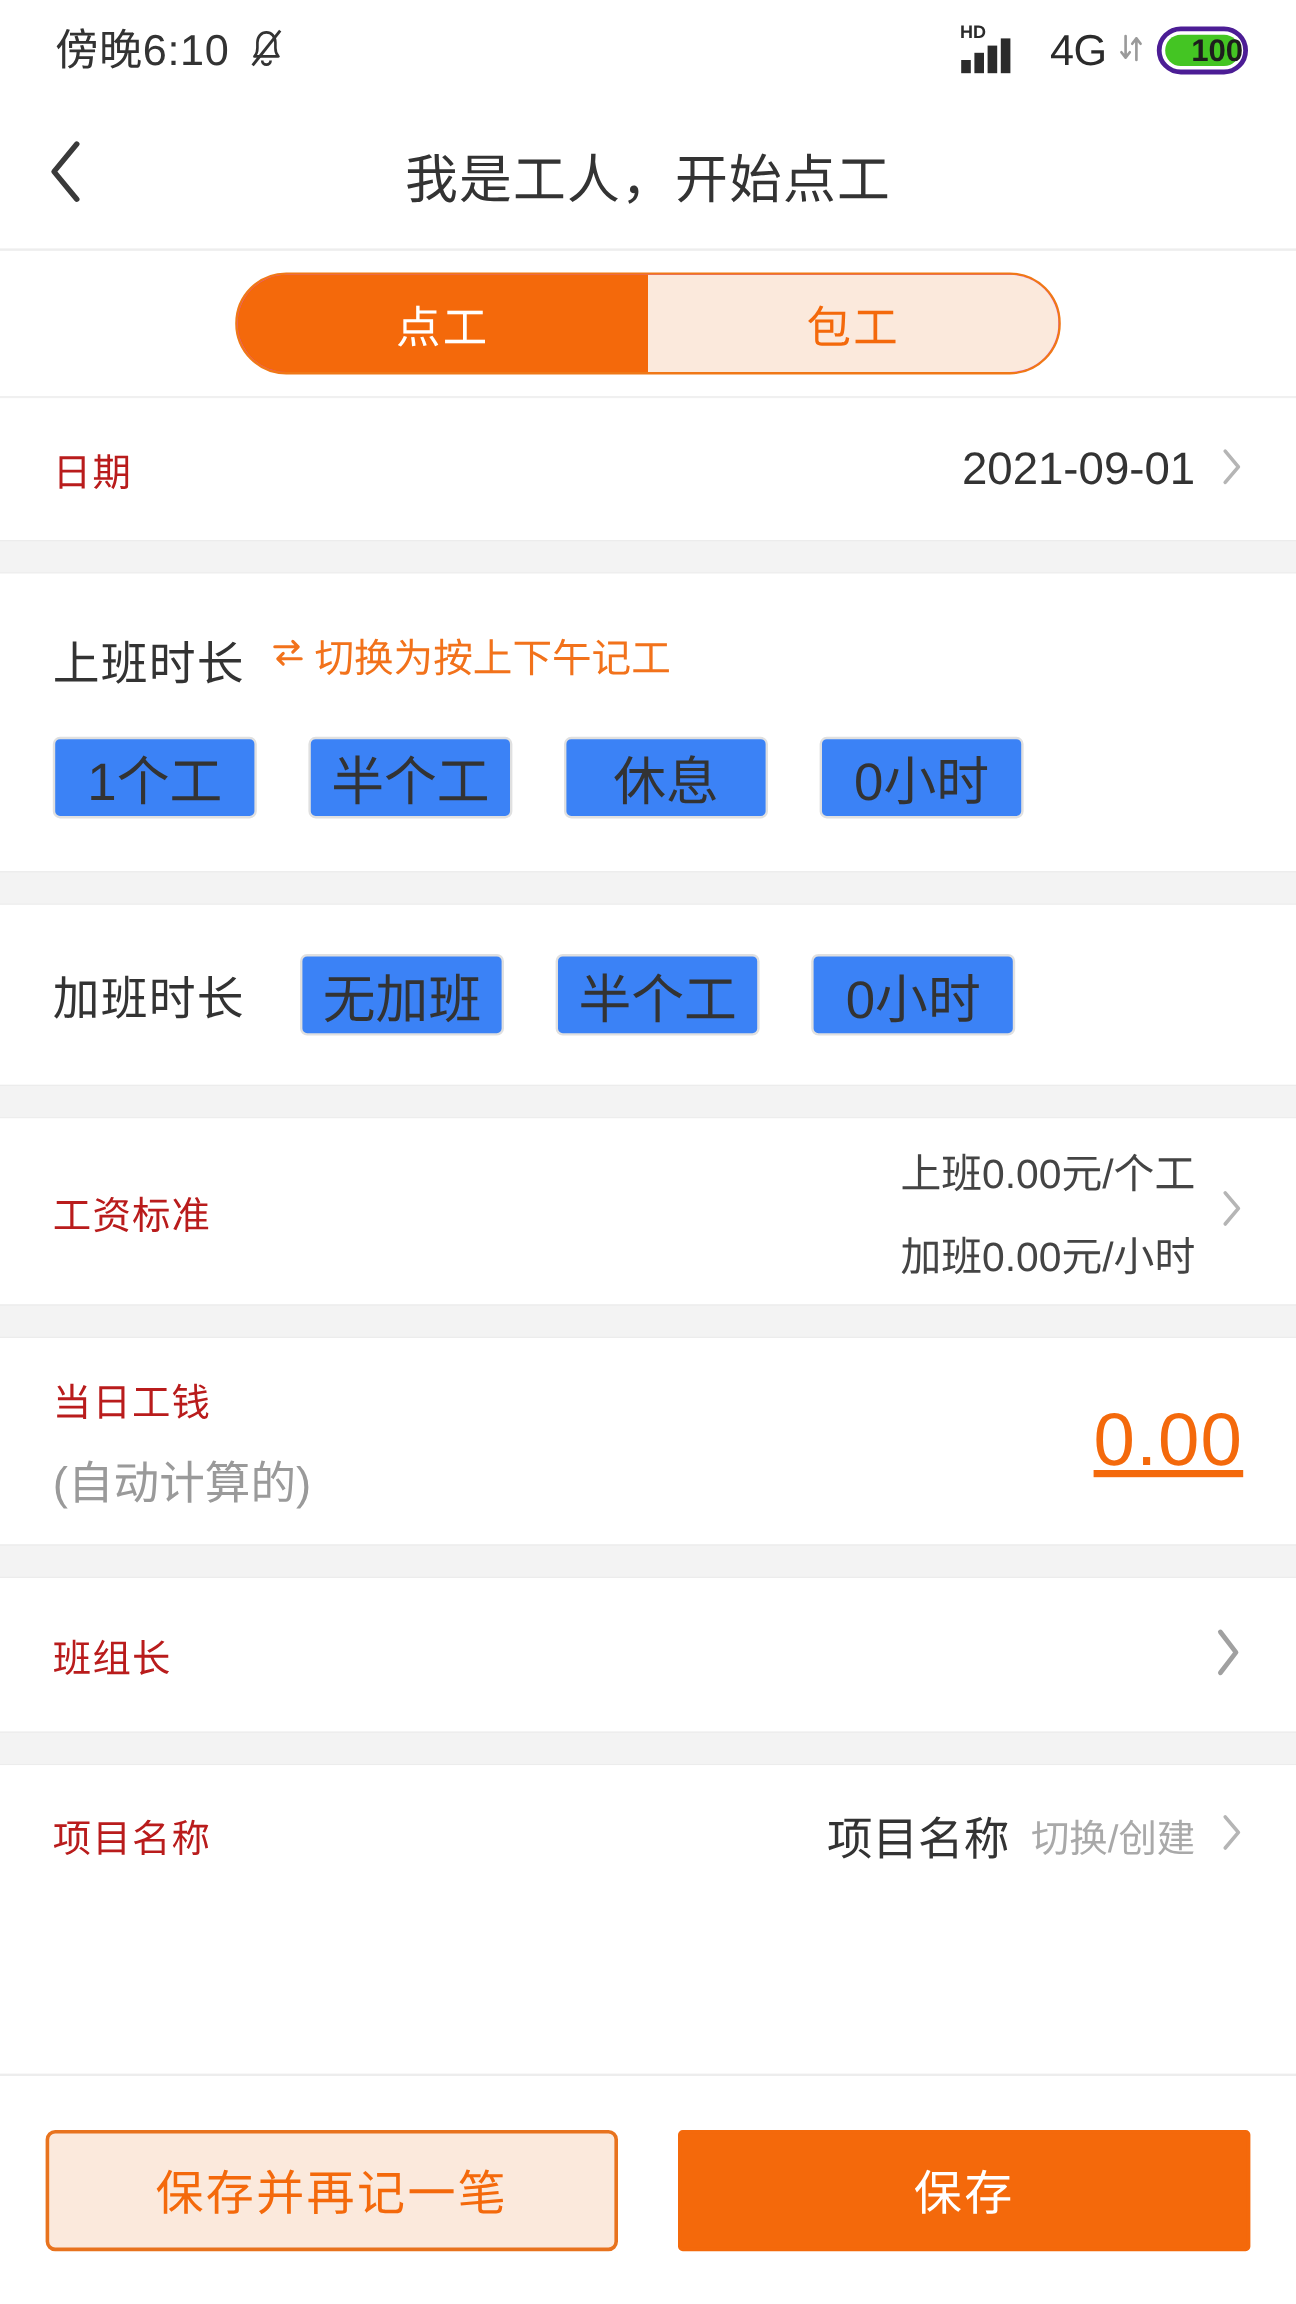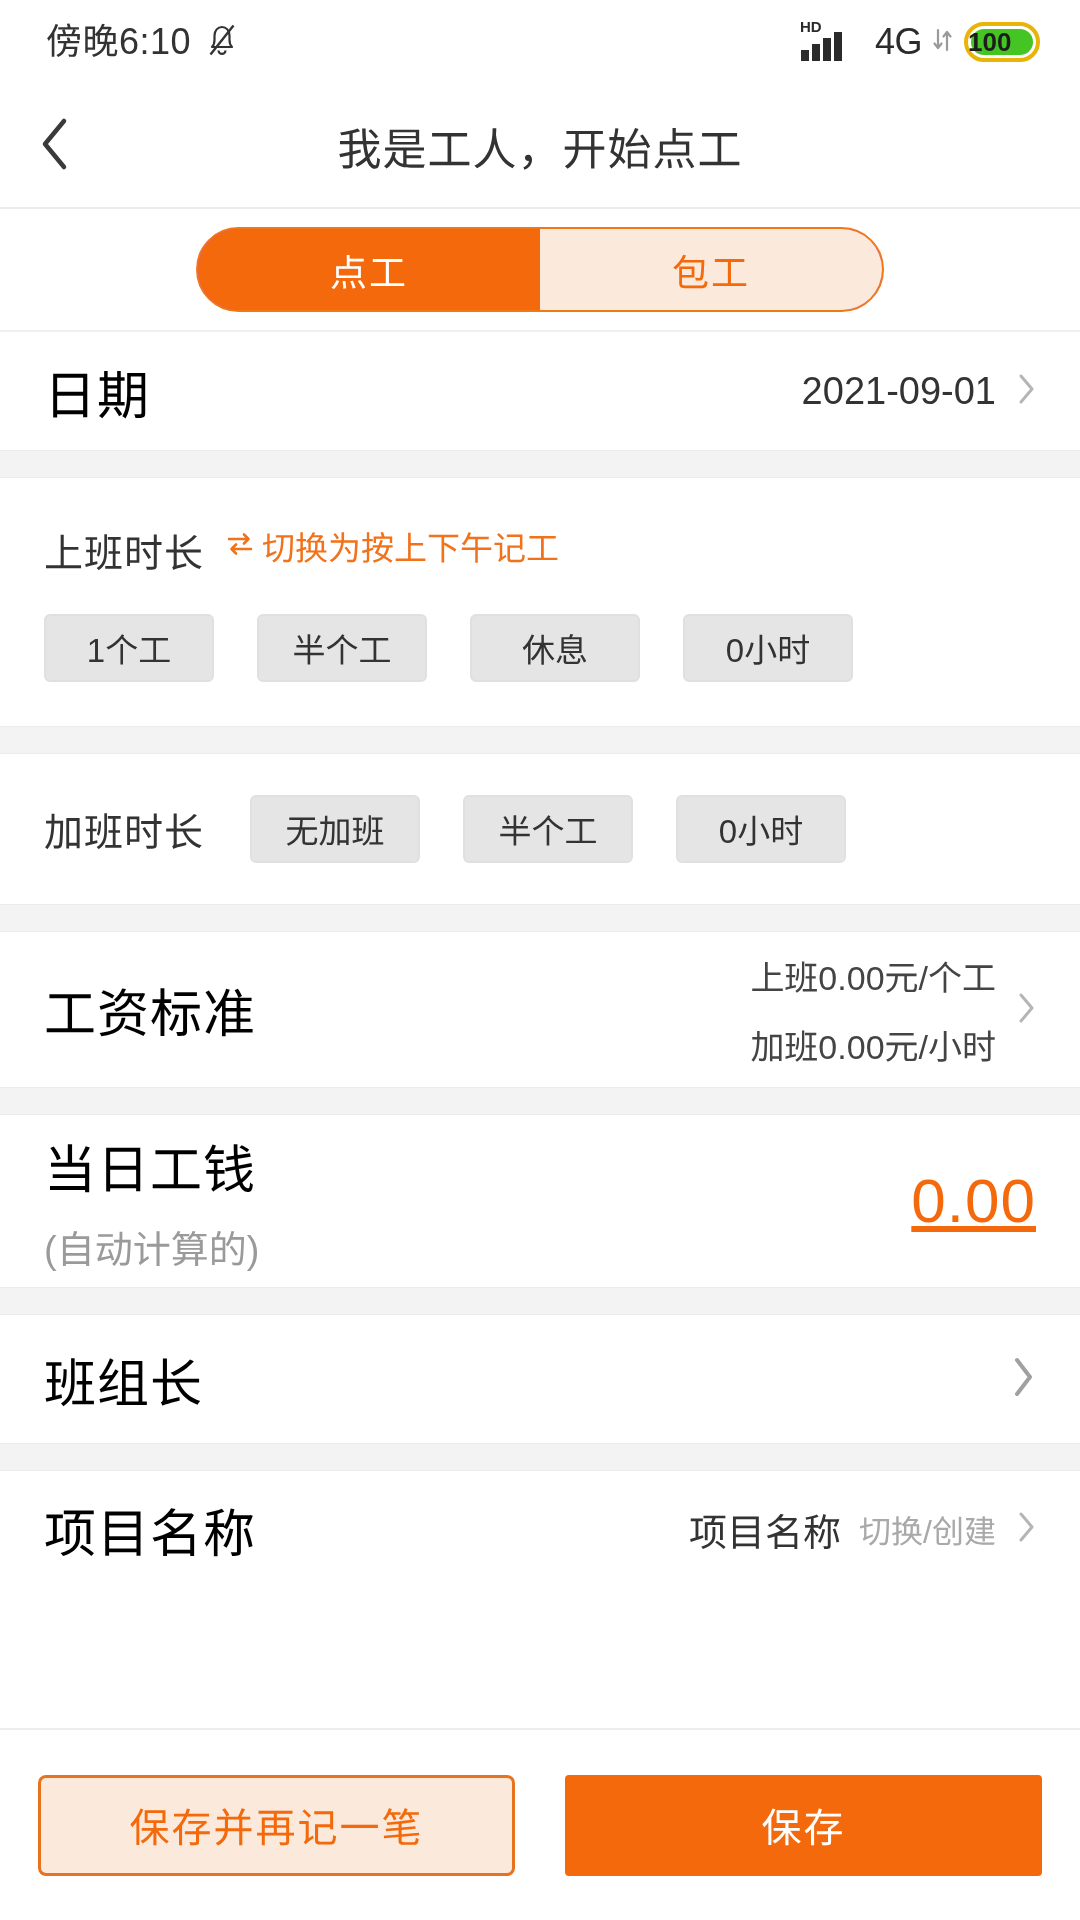--- a/index.html
+++ b/index.html
@@ -50,25 +50,25 @@
   .net-label {
     font-size: 36px;
     color: #2b2b2b;
     line-height: 1;
     letter-spacing: -0.5px;
   }
   .data-arrows { display: block; }
   .battery {
     width: 76px;
     height: 40px;
-    border: 4px solid #eab308;
+    border: 4px solid #4c1d95;
     border-radius: 20px;
     display: flex;
     align-items: center;
-    justify-content: flex-start;
+    justify-content: flex-end;
     background: #ffffff;
     position: relative;
   }
   .battery-fill {
     position: absolute;
     left: 3px; top: 3px; bottom: 3px; right: 3px;
     border-radius: 16px;
     background: #44c523;
   }
   .battery-text {
@@ -152,22 +152,22 @@
     border-top: 1px solid #ececec;
     border-bottom: 1px solid #ececec;
   }
   .row {
     background: #ffffff;
     display: flex;
     align-items: center;
     padding: 0 44px;
   }
   .row-label {
-    font-size: 52px;
-    color: #000000;
+    font-size: 32px;
+    color: #b91c1c;
     letter-spacing: 1px;
   }
   .spacer { flex: 1 1 auto; }
   .row-value {
     font-size: 38px;
     color: #333333;
   }
   .chev {
     margin-left: 22px;
     display: inline-block;
@@ -200,25 +200,25 @@
   .chip-row {
     display: flex;
     gap: 0;
     padding: 36px 0 44px 0;
   }
   .chip {
     width: 170px;
     height: 68px;
     border: 2px solid #e0e0e0;
     border-radius: 6px;
-    background: #e5e5e5;
+    background: #3b82f6;
     display: flex;
     align-items: center;
     justify-content: center;
-    font-size: 33px;
+    font-size: 44px;
     color: #333333;
     cursor: pointer;
     margin-right: 43px;
   }
   .chip:last-child { margin-right: 0; }
 
   
   .sec-ot {
     background: #ffffff;
     padding: 0 44px;

